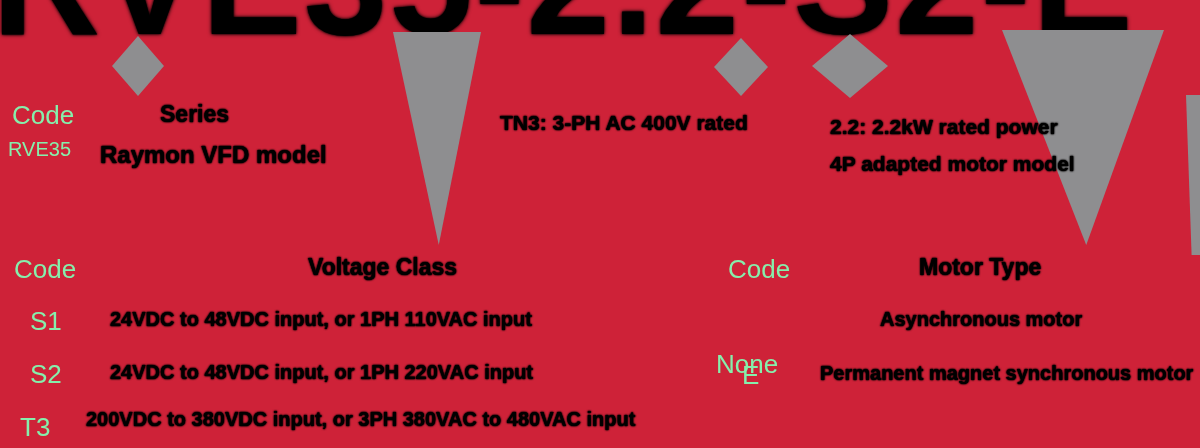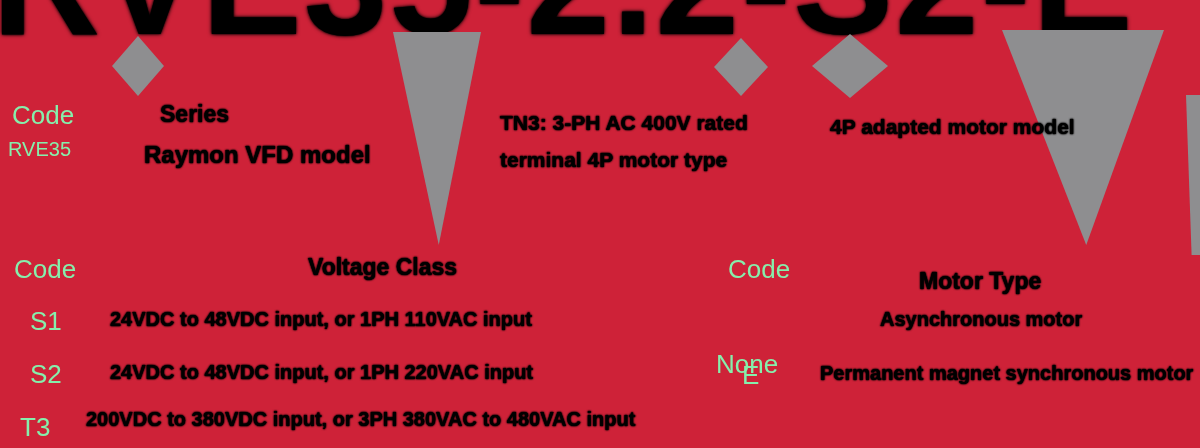--- a/index.html
+++ b/index.html
@@ -42,49 +42,49 @@
 <div class="arrow diamond" style="left:112px;top:36px;width:52px;height:60px;"></div>
 <div class="arrow long-arrow" style="left:393px;top:32px;width:88px;height:213px;"></div>
 <div class="arrow diamond" style="left:714px;top:38px;width:54px;height:58px;"></div>
 <div class="arrow diamond" style="left:812px;top:34px;width:76px;height:64px;"></div>
 <div class="arrow long-arrow" style="left:1002px;top:30px;width:162px;height:215px;"></div>
 <div class="arrow edge-sliver" style="left:1186px;top:95px;width:14px;height:160px;"></div>
 
 <div class="abs white-label" style="left:12px;top:100px;">Code</div>
 <div class="abs black-text hdr" style="left:160px;top:101px;text-align:center;">Series</div>
 <div class="abs white-label big" style="left:8px;top:138px;">RVE35</div>
-<div class="abs black-text desc" style="left:100px;top:141px;font-size:24px;margin-left:44px;">Raymon VFD model</div>
+<div class="abs black-text desc" style="left:100px;top:141px;font-size:24px;">Raymon VFD model</div>
 
 <div class="abs black-text mid" style="left:500px;top:104px;">
   <div>TN3: 3-PH AC 400V rated</div>
-  <div>terminal 4P motor type</div>
 </div>
 
 <div class="abs black-text mid" style="left:830px;top:108px;">
+  <div>2.2: 2.2kW rated power</div>
   <div>4P adapted motor model</div>
 </div>
 
 <div class="abs white-label" style="left:14px;top:254px;">Code</div>
 <div class="abs black-text hdr" style="left:308px;top:254px;">Voltage Class</div>
 
 <div>
   <div class="abs white-label" style="left:30px;top:306px;">S1</div>
   <div class="abs black-text desc" style="left:110px;top:308px;">24VDC to 48VDC input, or 1PH 110VAC input</div>
 </div>
 <div>
   <div class="abs white-label" style="left:30px;top:359px;">S2</div>
   <div class="abs black-text desc" style="left:110px;top:361px;">24VDC to 48VDC input, or 1PH 220VAC input</div>
 </div>
 <div>
   <div class="abs white-label" style="left:20px;top:412px;">T3</div>
   <div class="abs black-text desc" style="left:86px;top:408px;">200VDC to 380VDC input, or 3PH 380VAC to 480VAC input</div>
 </div>
 
 <div class="abs white-label" style="left:728px;top:254px;">Code</div>
-<div class="abs black-text hdr" style="left:905px;top:268px;padding-left:14px;">Motor Type</div>
+<div class="abs black-text hdr" style="left:905px;top:254px;padding-left:14px;">Motor Type</div>
 
 <div>
   <div class="abs white-label" style="left:716px;top:306px;margin-top:43px;">None</div>
   <div class="abs black-text desc" style="left:880px;top:308px;">Asynchronous motor</div>
 </div>
 <div>
   <div class="abs white-label" style="left:742px;top:360px;">E</div>
   <div class="abs black-text desc" style="left:820px;top:362px;">Permanent magnet synchronous motor</div>
 </div>
 

